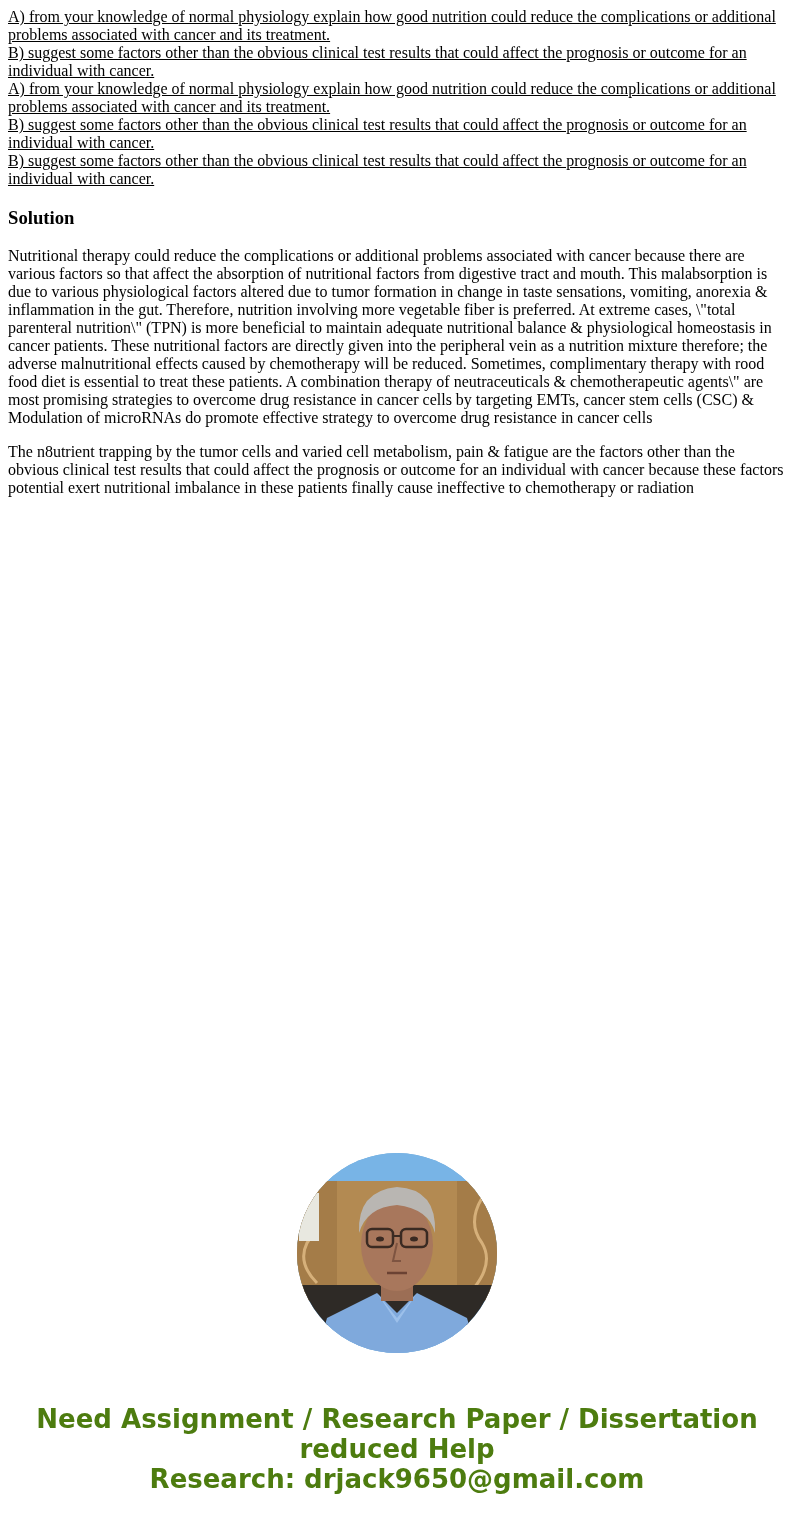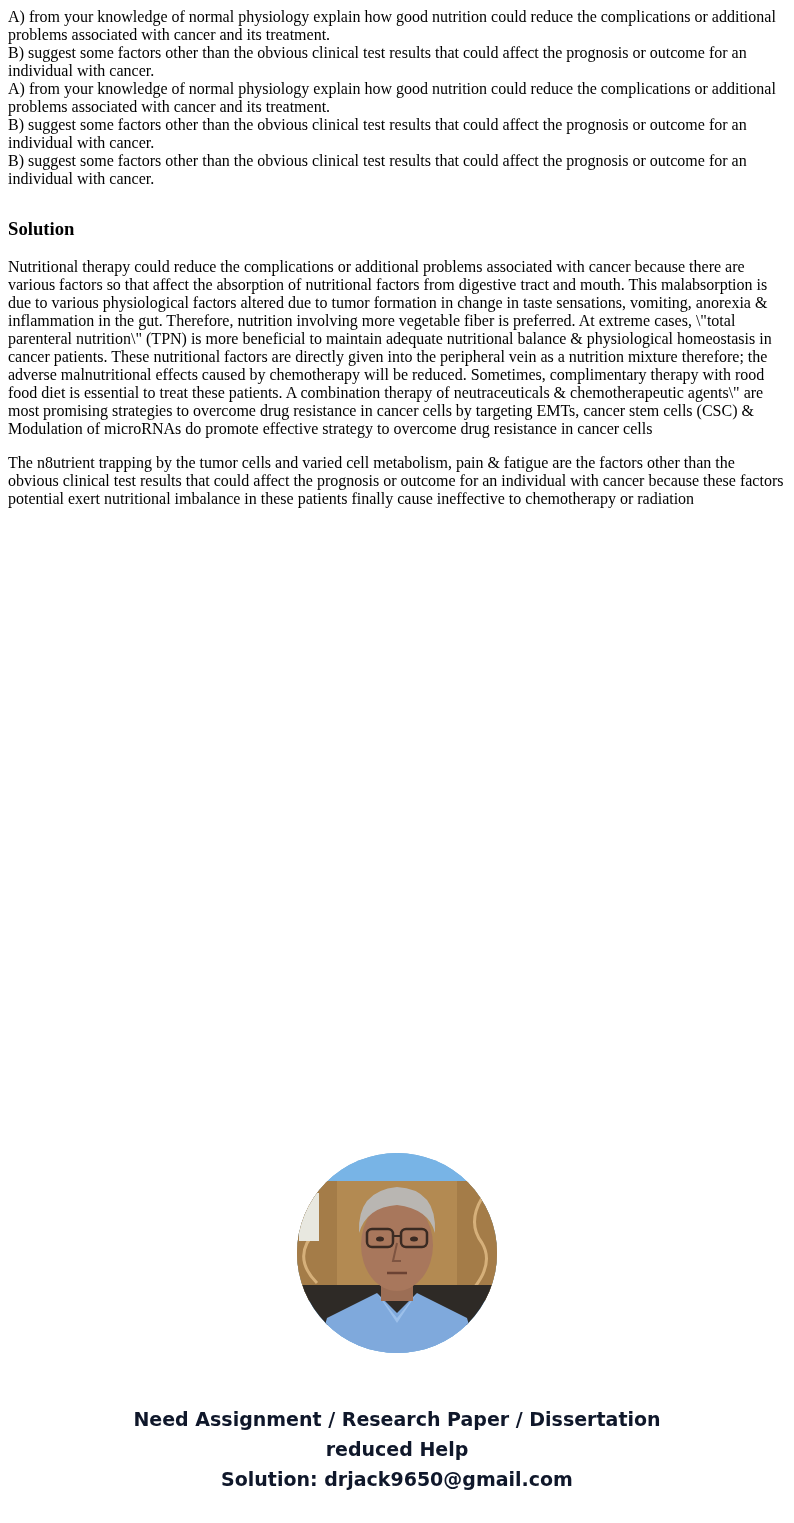--- a/index.html
+++ b/index.html
@@ -18,26 +18,27 @@
       color: #000000;
     }
     .content {
       position: absolute;
       left: 8px;
       top: 8px;
       width: 778px;
     }
     .question-line {
       display: block;
+      text-decoration: underline;
     }
     h3.solution-heading {
       font-family: "Liberation Serif", "DejaVu Serif", serif;
       font-size: 18.7px;
       font-weight: bold;
-      margin: 30px 0 18px 0;
+      margin: 19px 0 18px 0;
       line-height: 22px;
     }
     p {
       margin: 12px 0 16px 0;
     }
     .avatar {
       position: absolute;
       left: 297px;
       top: 1153px;
       width: 200px;
@@ -50,23 +51,23 @@
       display: block;
     }
     .promo {
       position: absolute;
       left: 0;
       top: 1404px;
       width: 794px;
       text-align: center;
       font-family: "DejaVu Sans", "Liberation Sans", sans-serif;
       font-weight: bold;
-      font-size: 19px;
+      font-size: 26px;
       line-height: 30px;
-      color: #0f172a;
+      color: #4d7c0f;
     }
     .promo span {
       display: block;
     }
   </style>
 </head>
 <body>
 
 <div class="content">
   <div>
@@ -115,14 +116,14 @@
     <ellipse cx="117" cy="86" rx="4" ry="2.5" fill="#3a2a22"></ellipse>
 
     <path d="M100 90 L96 108 L104 108" stroke="#7e5441" stroke-width="2" fill="none"></path>
     <line x1="90" y1="120" x2="110" y2="120" stroke="#6b4233" stroke-width="2.5"></line>
   </svg>
 </div>
 
 <div class="promo">
   <span>Need Assignment / Research Paper / Dissertation</span>
   <span>reduced Help</span>
-  <span>Solution: drjack9650@gmail.com</span>
+  <span>Research: drjack9650@gmail.com</span>
 </div>
 
 </body></html>

